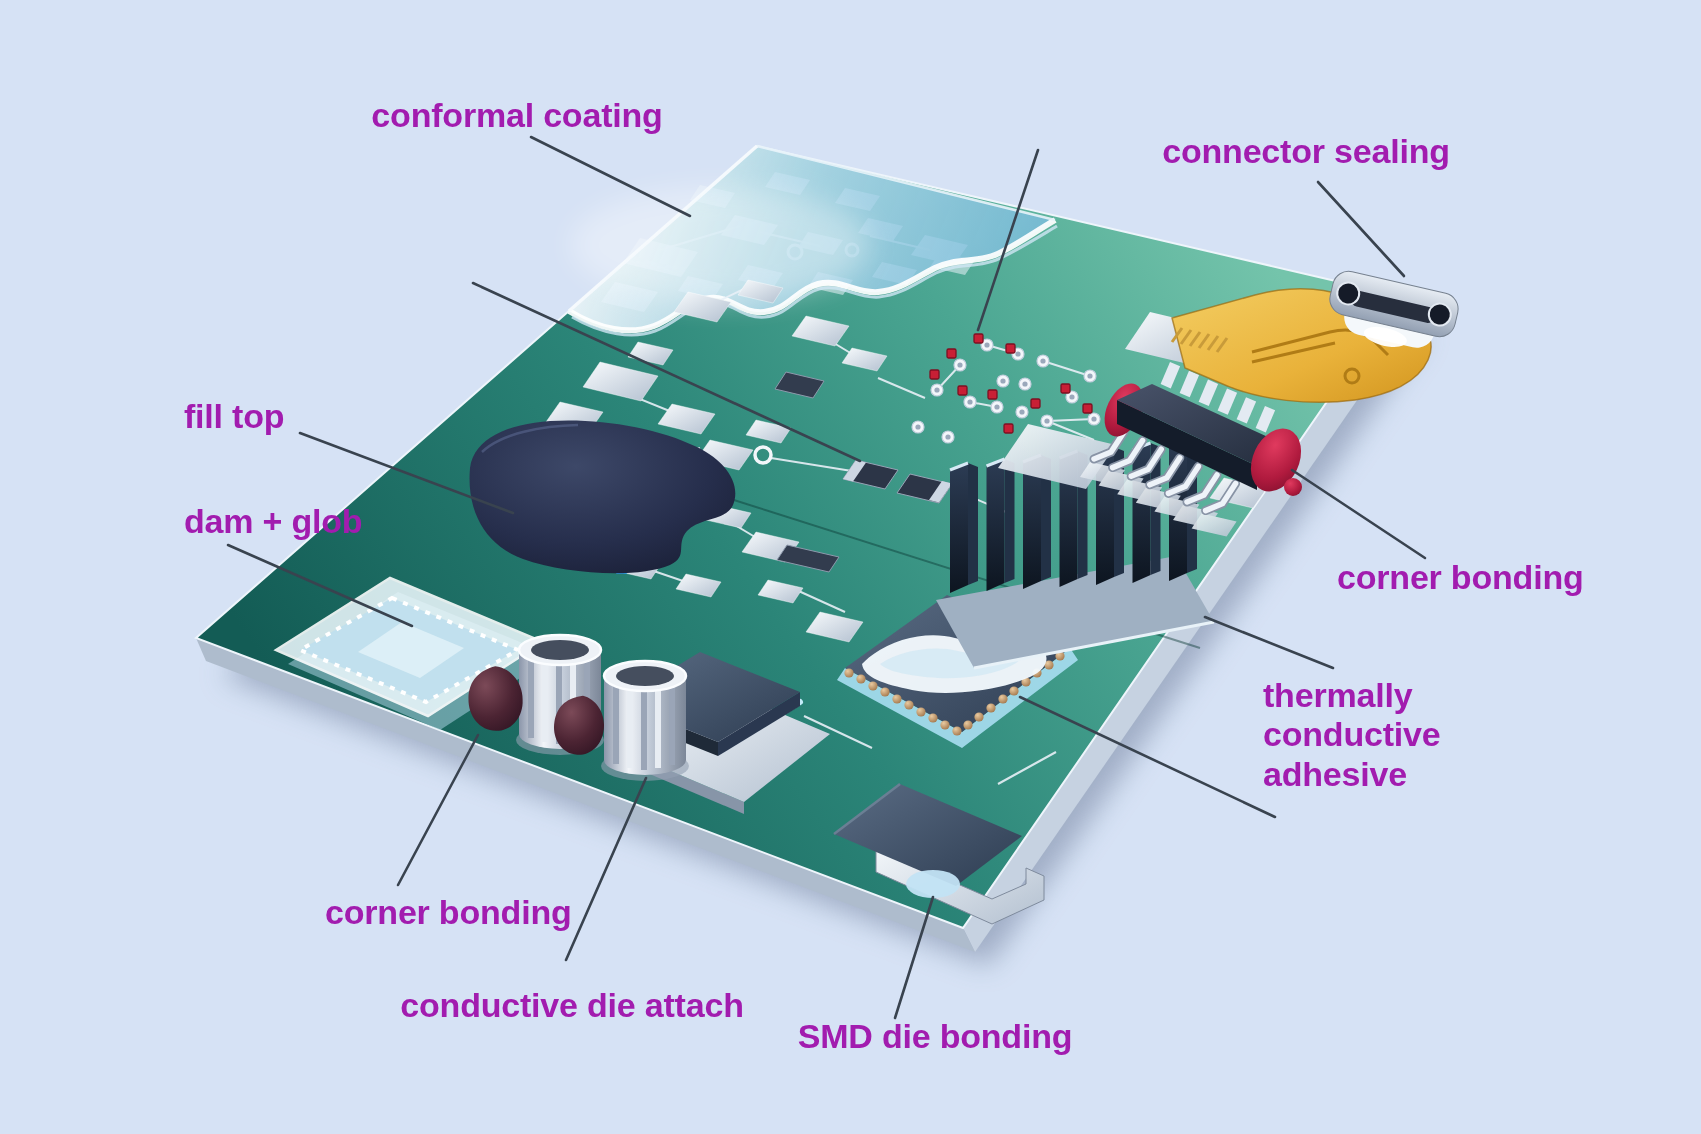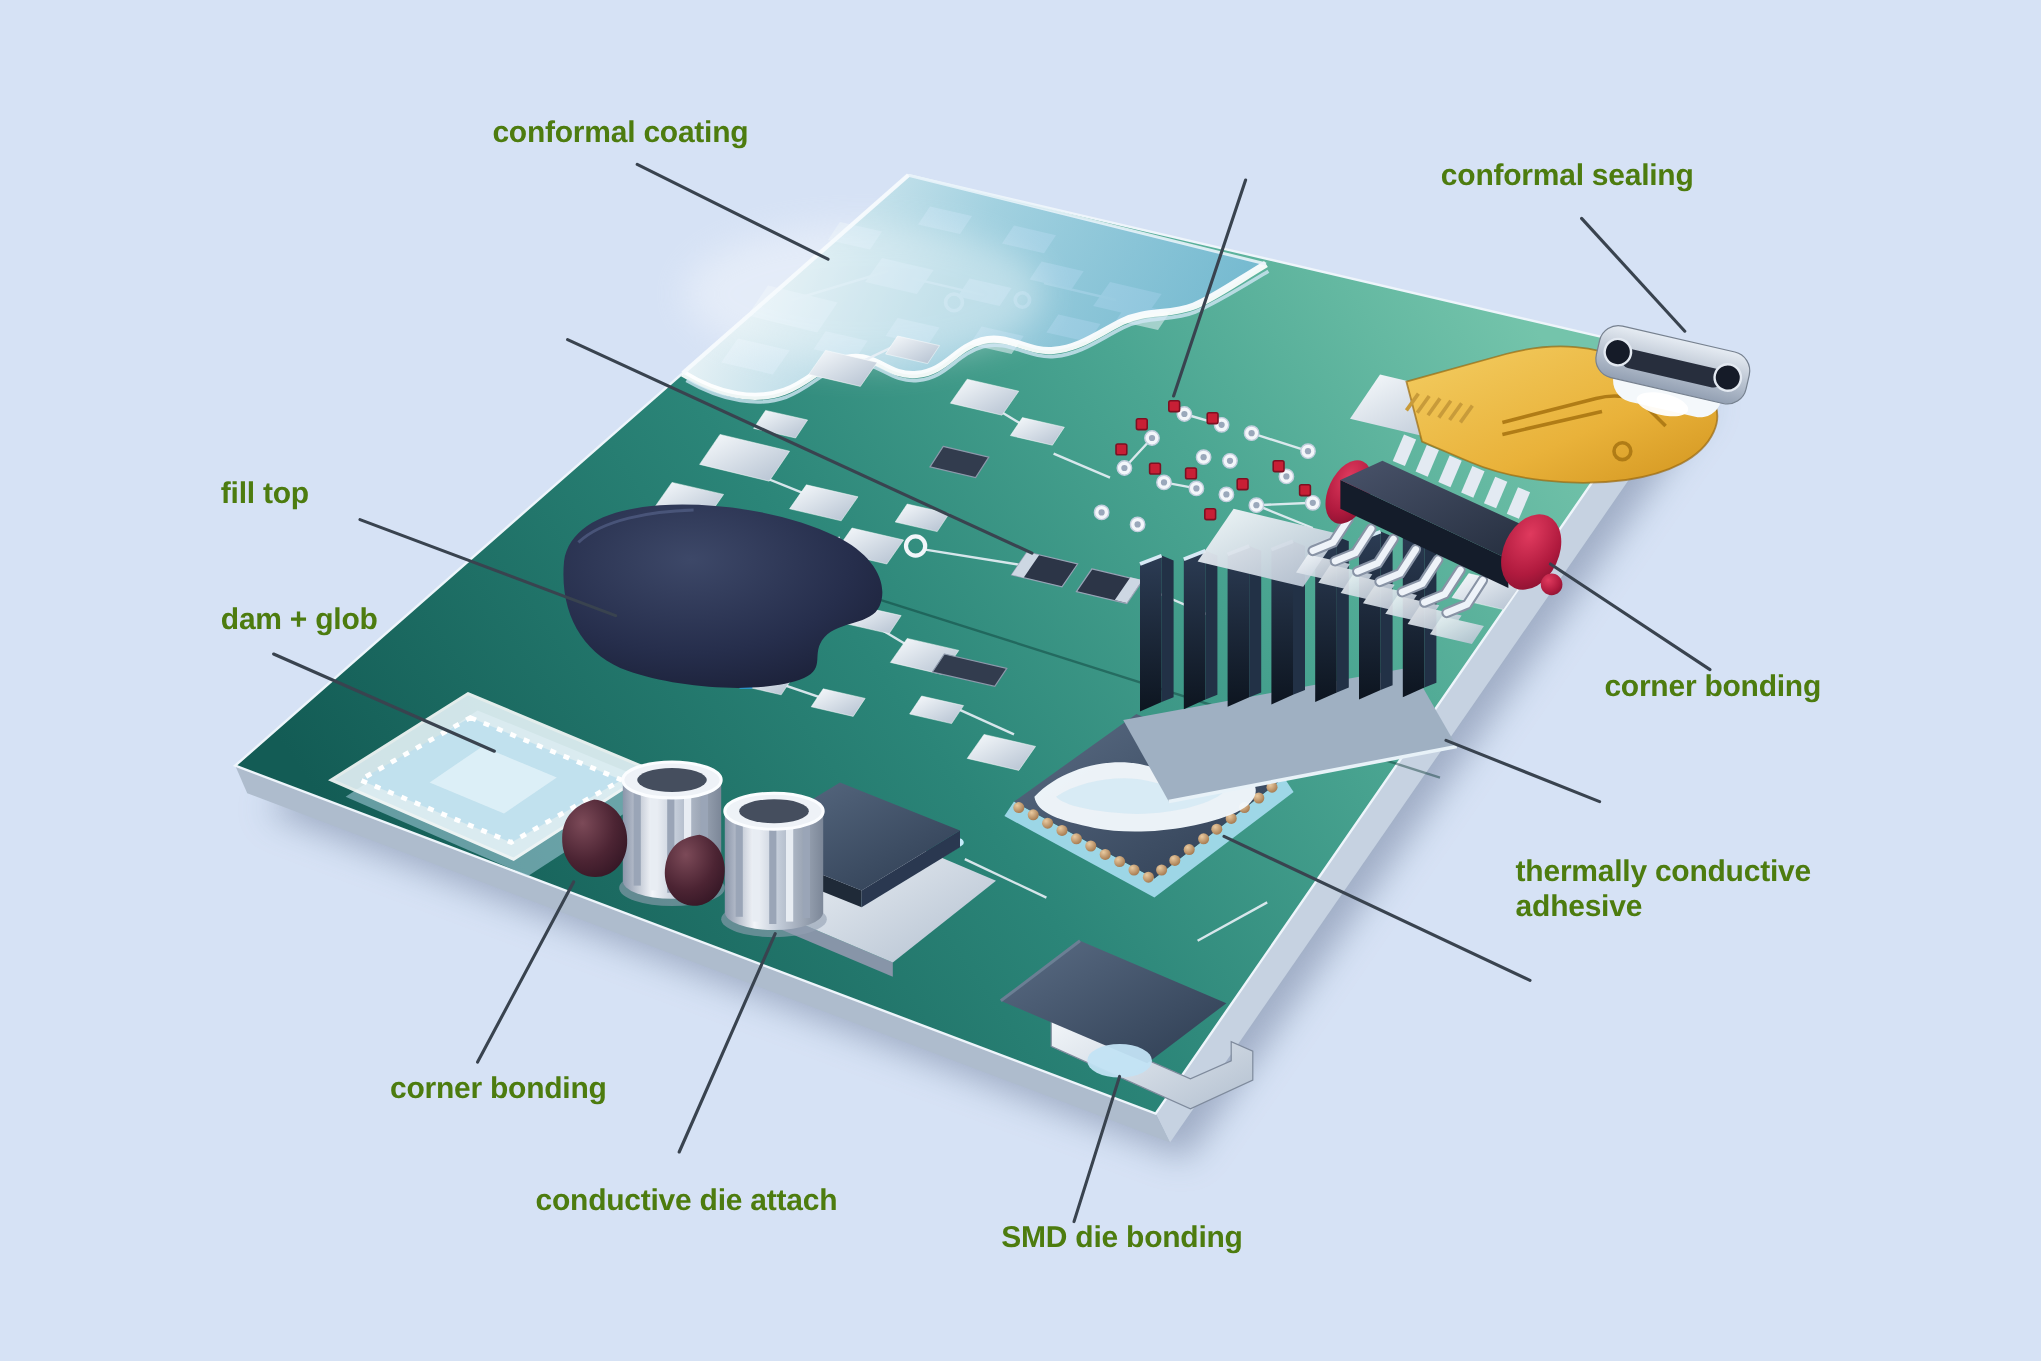--- a/index.html
+++ b/index.html
@@ -1,22 +1,22 @@
 <!DOCTYPE html>
 <html><head>
 <meta charset="utf-8">
 <style>
   html,body{margin:0;padding:0;background:#d6e2f5;}
   .stage{position:relative;width:1701px;height:1134px;background:#d6e2f5;overflow:hidden;
          font-family:"Liberation Sans",sans-serif;}
   .stage svg{position:absolute;left:0;top:0;}
-  .lbl{position:absolute;font-weight:bold;font-size:25px;letter-spacing:-0.2px;
-       color:#4d7c0f;white-space:nowrap;z-index:5;}
+  .lbl{position:absolute;font-weight:bold;font-size:34px;letter-spacing:-0.2px;
+       color:#a21caf;white-space:nowrap;z-index:5;}
   .lbl.center{transform:translateX(-50%);}
-  .lbl.wrap{white-space:normal;width:278px;line-height:1.16;margin-top:36px;}
+  .lbl.wrap{white-space:normal;width:278px;line-height:1.16;}
 </style>
 </head>
 <body>
 
 <div class="stage">
 
 <svg width="1701" height="1134" viewBox="0 0 1701 1134">
   <defs>
     <linearGradient id="boardGrad" gradientUnits="userSpaceOnUse" x1="1250" y1="230" x2="380" y2="830">
       <stop offset="0" stop-color="#74c4ab"></stop>
@@ -470,21 +470,21 @@
     <path d="M1292,470 L1425,558"></path>
     <path d="M1205,617 L1333,668"></path>
     <path d="M1020,697 L1275,817"></path>
     <path d="M478,735 L398,885"></path>
     <path d="M646,778 L566,960"></path>
     <path d="M933,897 L895,1018"></path>
   </g>
 </svg>
 
 <div class="lbl center" style="left:517px;top:96px">conformal coating</div>
-<div class="lbl center" style="left:1306px;top:132px">conformal sealing</div>
+<div class="lbl center" style="left:1306px;top:132px">connector sealing</div>
 <div class="lbl" style="left:184px;top:397px">fill top</div>
 <div class="lbl" style="left:184px;top:502px">dam + glob</div>
 <div class="lbl" style="left:1337px;top:558px">corner bonding</div>
 <div class="lbl wrap" style="left:1263px;top:676px">thermally conductive adhesive</div>
 <div class="lbl" style="left:325px;top:893px">corner bonding</div>
 <div class="lbl center" style="left:572px;top:986px">conductive die attach</div>
 <div class="lbl center" style="left:935px;top:1017px">SMD die bonding</div>
 
 </div>
 

